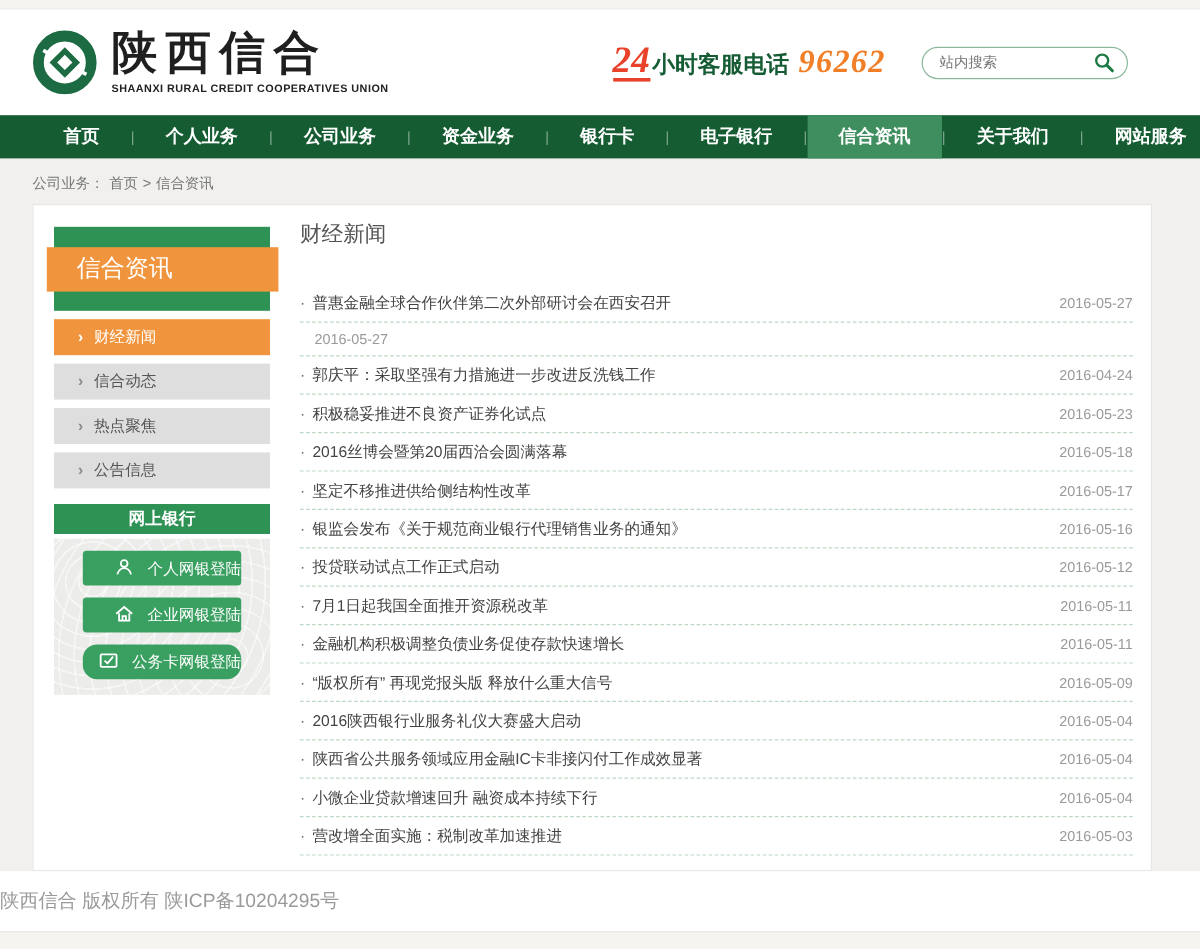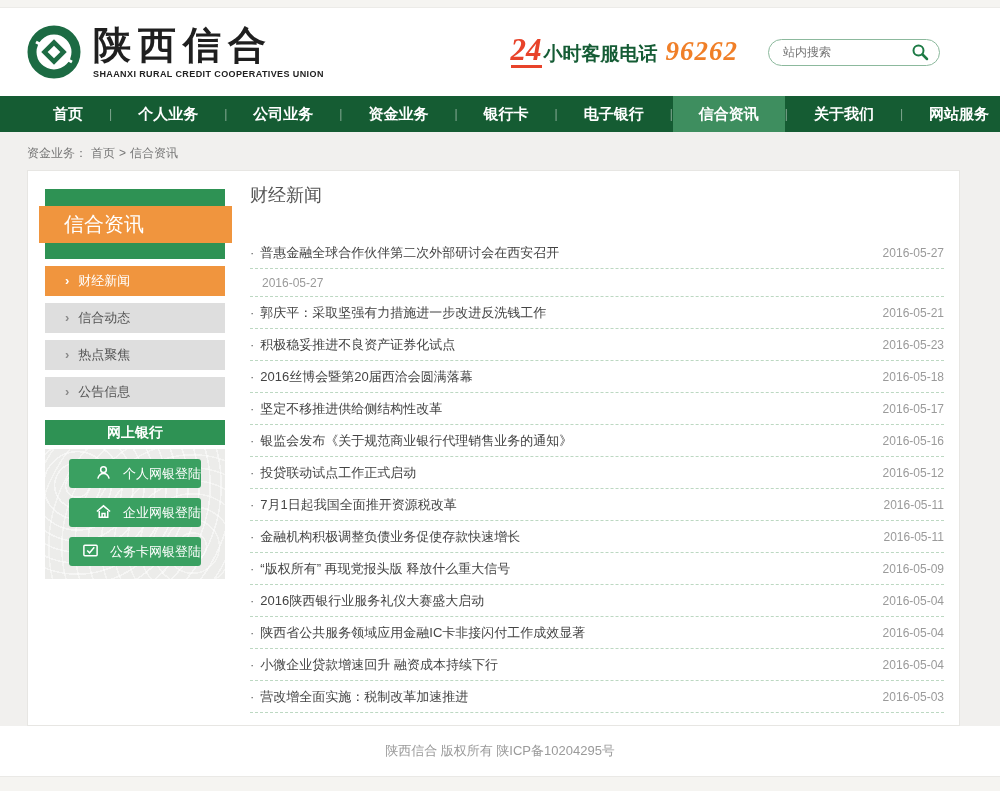--- a/index.html
+++ b/index.html
@@ -45,31 +45,31 @@
   .side-menu-item { height:30px; line-height:30px; background:#dedede; color:#555; font-size:13px; padding-left:20px; margin-bottom:7px; cursor:pointer; }
   .side-menu-item .arrow { margin-right:9px; color:#8a8a8a; font-weight:bold; }
   .side-menu-item.active { background:#f0953e; color:#fff; }
   .side-menu-item.active .arrow { color:#fff; }
 
   .bank-head { height:25px; line-height:25px; background:#2e9254; color:#fff; text-align:center; font-size:14px; font-weight:bold; margin-top:13px; }
   .bank-panel { background-color:#ececea; padding:10px 0 13px; margin-top:4px;
     background-image:repeating-radial-gradient(circle at 18% 28%, rgba(255,255,255,0.5) 0 1.5px, transparent 1.5px 11px),
                      repeating-radial-gradient(circle at 82% 75%, rgba(255,255,255,0.45) 0 1.5px, transparent 1.5px 13px); }
   .bank-btn { width:132px; height:29px; margin:0 auto 10px; background:#3aa061; border-radius:3px; color:#fff; font-size:13px; display:flex; align-items:center; gap:11px; padding-left:13px; cursor:pointer; white-space:nowrap;justify-content:flex-end; }
-  .bank-btn:last-child { margin-bottom:0; }
+  .bank-btn:last-child { margin-bottom:0;border-radius:12px; }
   .bank-btn svg { flex:none; }
 
   .main { flex:1; padding:12px 15px 0 25px; }
   .main-title { font-size:18px; font-weight:normal; color:#555; margin-bottom:30px; }
   .news-row { display:flex; justify-content:space-between; align-items:center; padding:7px 0 6px; border-bottom:1px dashed #bcd8c2; font-size:13px; color:#444; cursor:pointer; }
   .news-title { white-space:nowrap; overflow:hidden; }
   .news-title .bullet { color:#666; margin-right:6px; }
   .news-date { color:#9a9a9a; font-size:12px; flex:none; margin-left:12px; }
 
-  .footer { height:50px; background:#fff; display:flex; align-items:center; justify-content:center; color:#9a9a9a; font-size:13px; }
+  .footer { height:50px; background:#fff; display:flex; align-items:center; justify-content:flex-start; color:#9a9a9a; font-size:16px; }
   .bottom-strip { height:15px; background:#f5f4f1; border-top:1px solid #eae9e6; }
 </style>
 </head>
 <body>
 
 <div class="top-strip"></div>
 
 <header class="header">
   <div class="header-inner">
     <div class="logo">
@@ -150,21 +150,21 @@
       </div>
 
       <div class="nav-cell">
         <div class="nav-item">网站服务</div>
 
       </div>
     </div>
 </nav>
 
 <div class="breadcrumb">
-  <span>资金业务：</span><span class="crumb-link">首页</span><span>&gt;</span><span class="crumb-link">信合资讯</span>
+  <span>公司业务：</span><span class="crumb-link">首页</span><span>&gt;</span><span class="crumb-link">信合资讯</span>
 </div>
 
 <div class="panel">
 
   <aside class="sidebar">
     <div class="side-head">
       <div class="side-ribbon">信合资讯</div>
     </div>
     <div>
 
@@ -227,21 +227,21 @@
           <span class="news-title"><span class="bullet">·</span><span>普惠金融全球合作伙伴第二次外部研讨会在西安召开</span></span>
           <span class="news-date">2016-05-27</span>
         </div>
 
         <div class="news-row">
           <span class="news-date">2016-05-27</span>
         </div>
 
         <div class="news-row">
           <span class="news-title"><span class="bullet">·</span><span>郭庆平：采取坚强有力措施进一步改进反洗钱工作</span></span>
-          <span class="news-date">2016-05-21</span>
+          <span class="news-date">2016-04-24</span>
         </div>
 
         <div class="news-row">
           <span class="news-title"><span class="bullet">·</span><span>积极稳妥推进不良资产证券化试点</span></span>
           <span class="news-date">2016-05-23</span>
         </div>
 
         <div class="news-row">
           <span class="news-title"><span class="bullet">·</span><span>2016丝博会暨第20届西洽会圆满落幕</span></span>
           <span class="news-date">2016-05-18</span>

